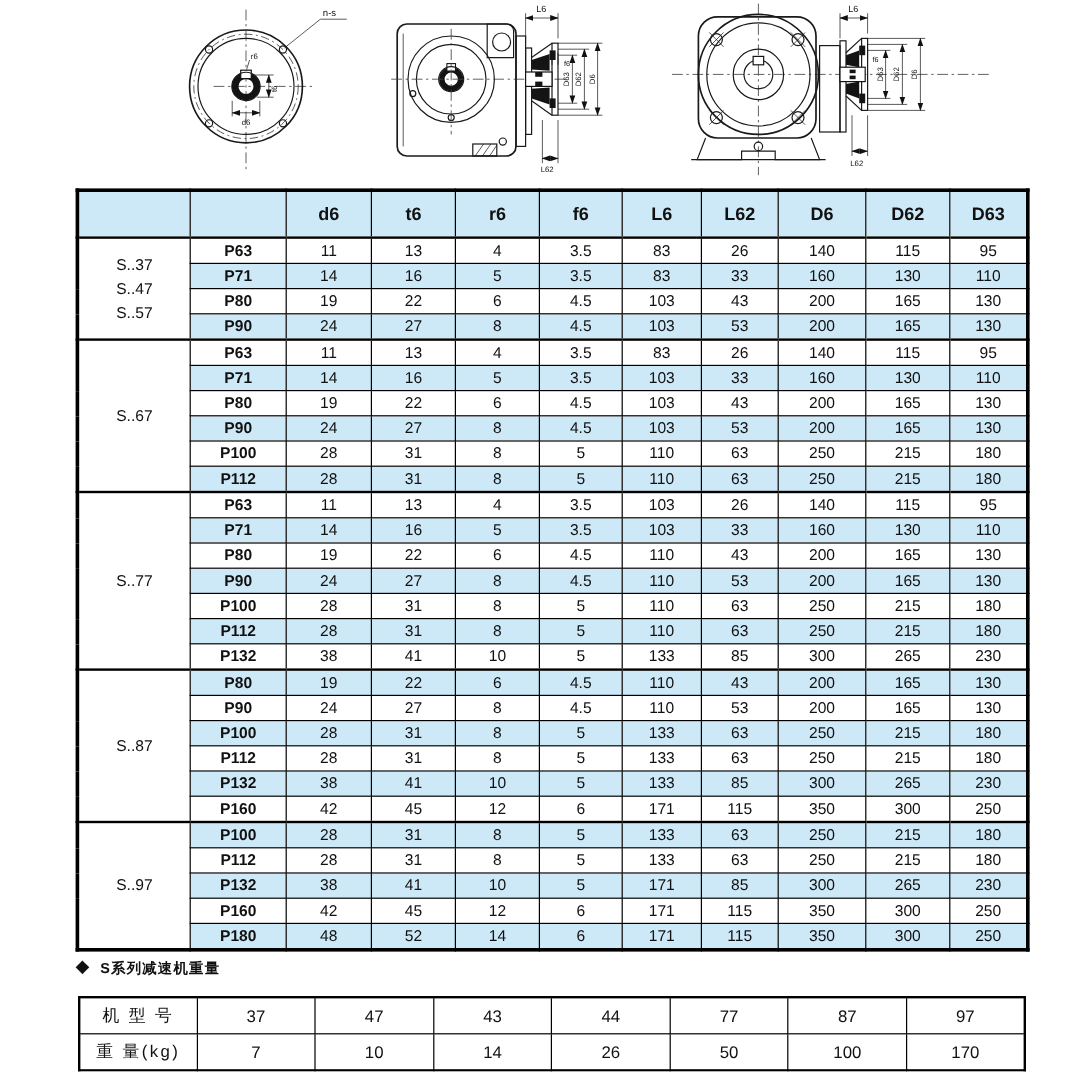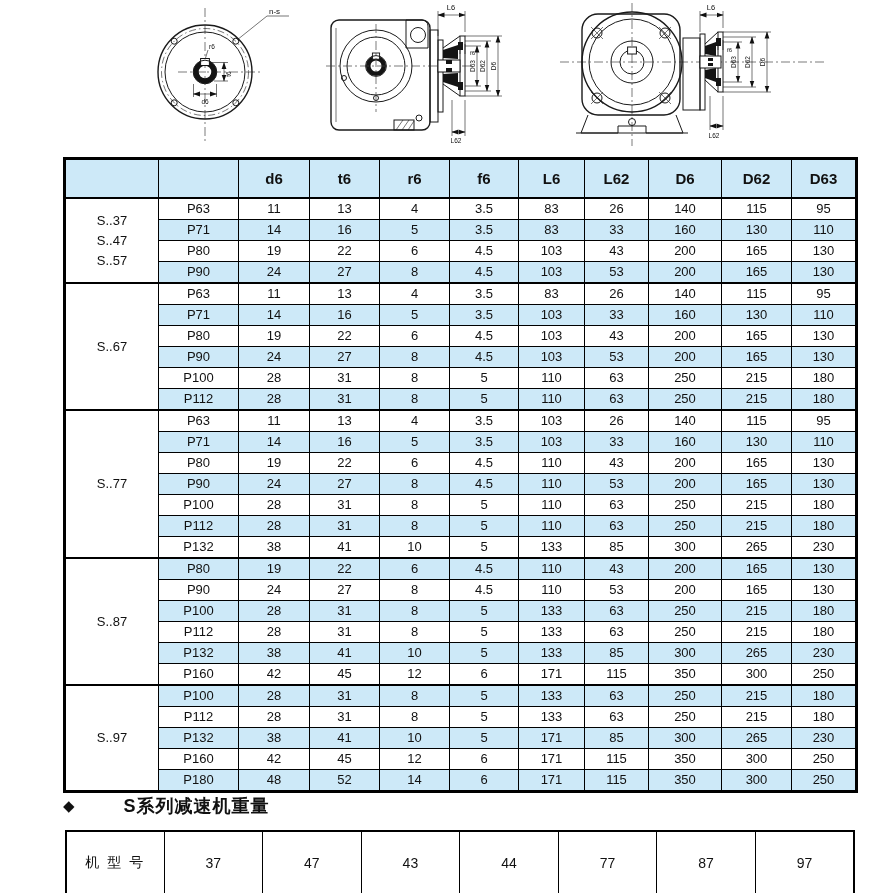--- a/index.html
+++ b/index.html
@@ -33,38 +33,38 @@
   table.dim thead th{
     height:37px;font-size:15px;font-weight:600;
     border-bottom:2px solid #000;
   }
   table.dim td{height:20px;font-size:13px;line-height:20px;}
   table.dim tr.grp td{border-top:2px solid #000;}
   td.glabel{
     background:#fff !important;font-size:14px;line-height:1.4;
     white-space:pre-line;
   }
-  td.plabel{font-size:13px;}
+  td.plabel{font-size:13px;font-weight:bold;}
 
   
   .heading{
     position:absolute;left:63px;top:793px;height:28px;
     display:flex;align-items:baseline;gap:9px;white-space:nowrap;
   }
   .diamond{font-size:15px;line-height:28px;transform:translateY(-1px);}
-  .h-title{font-size:18px;font-weight:bold;letter-spacing:1px;margin-left:40px;}
+  .h-title{font-size:12px;font-weight:bold;letter-spacing:1px;}
   .h-note{font-size:12.5px;font-weight:600;letter-spacing:1px;}
   table.wt{
     position:absolute;left:65px;top:830px;width:790px;
     border-collapse:collapse;table-layout:fixed;
     border:2px solid #000;
   }
   table.wt td{
     border:1px solid #000;text-align:center;vertical-align:middle;
-    height:29px;font-size:14px;padding:16px;
+    height:29px;font-size:14px;padding:0;
   }
   td.wlabel{font-size:14px;letter-spacing:2px;}
 </style>
 <style>table.dim thead th{background:#cde9f8;}table.dim tr.stripe td{background:#cde9f8;}</style></head>
 <body>
 
 <div class="page">
 
   <div class="drawings">
 

